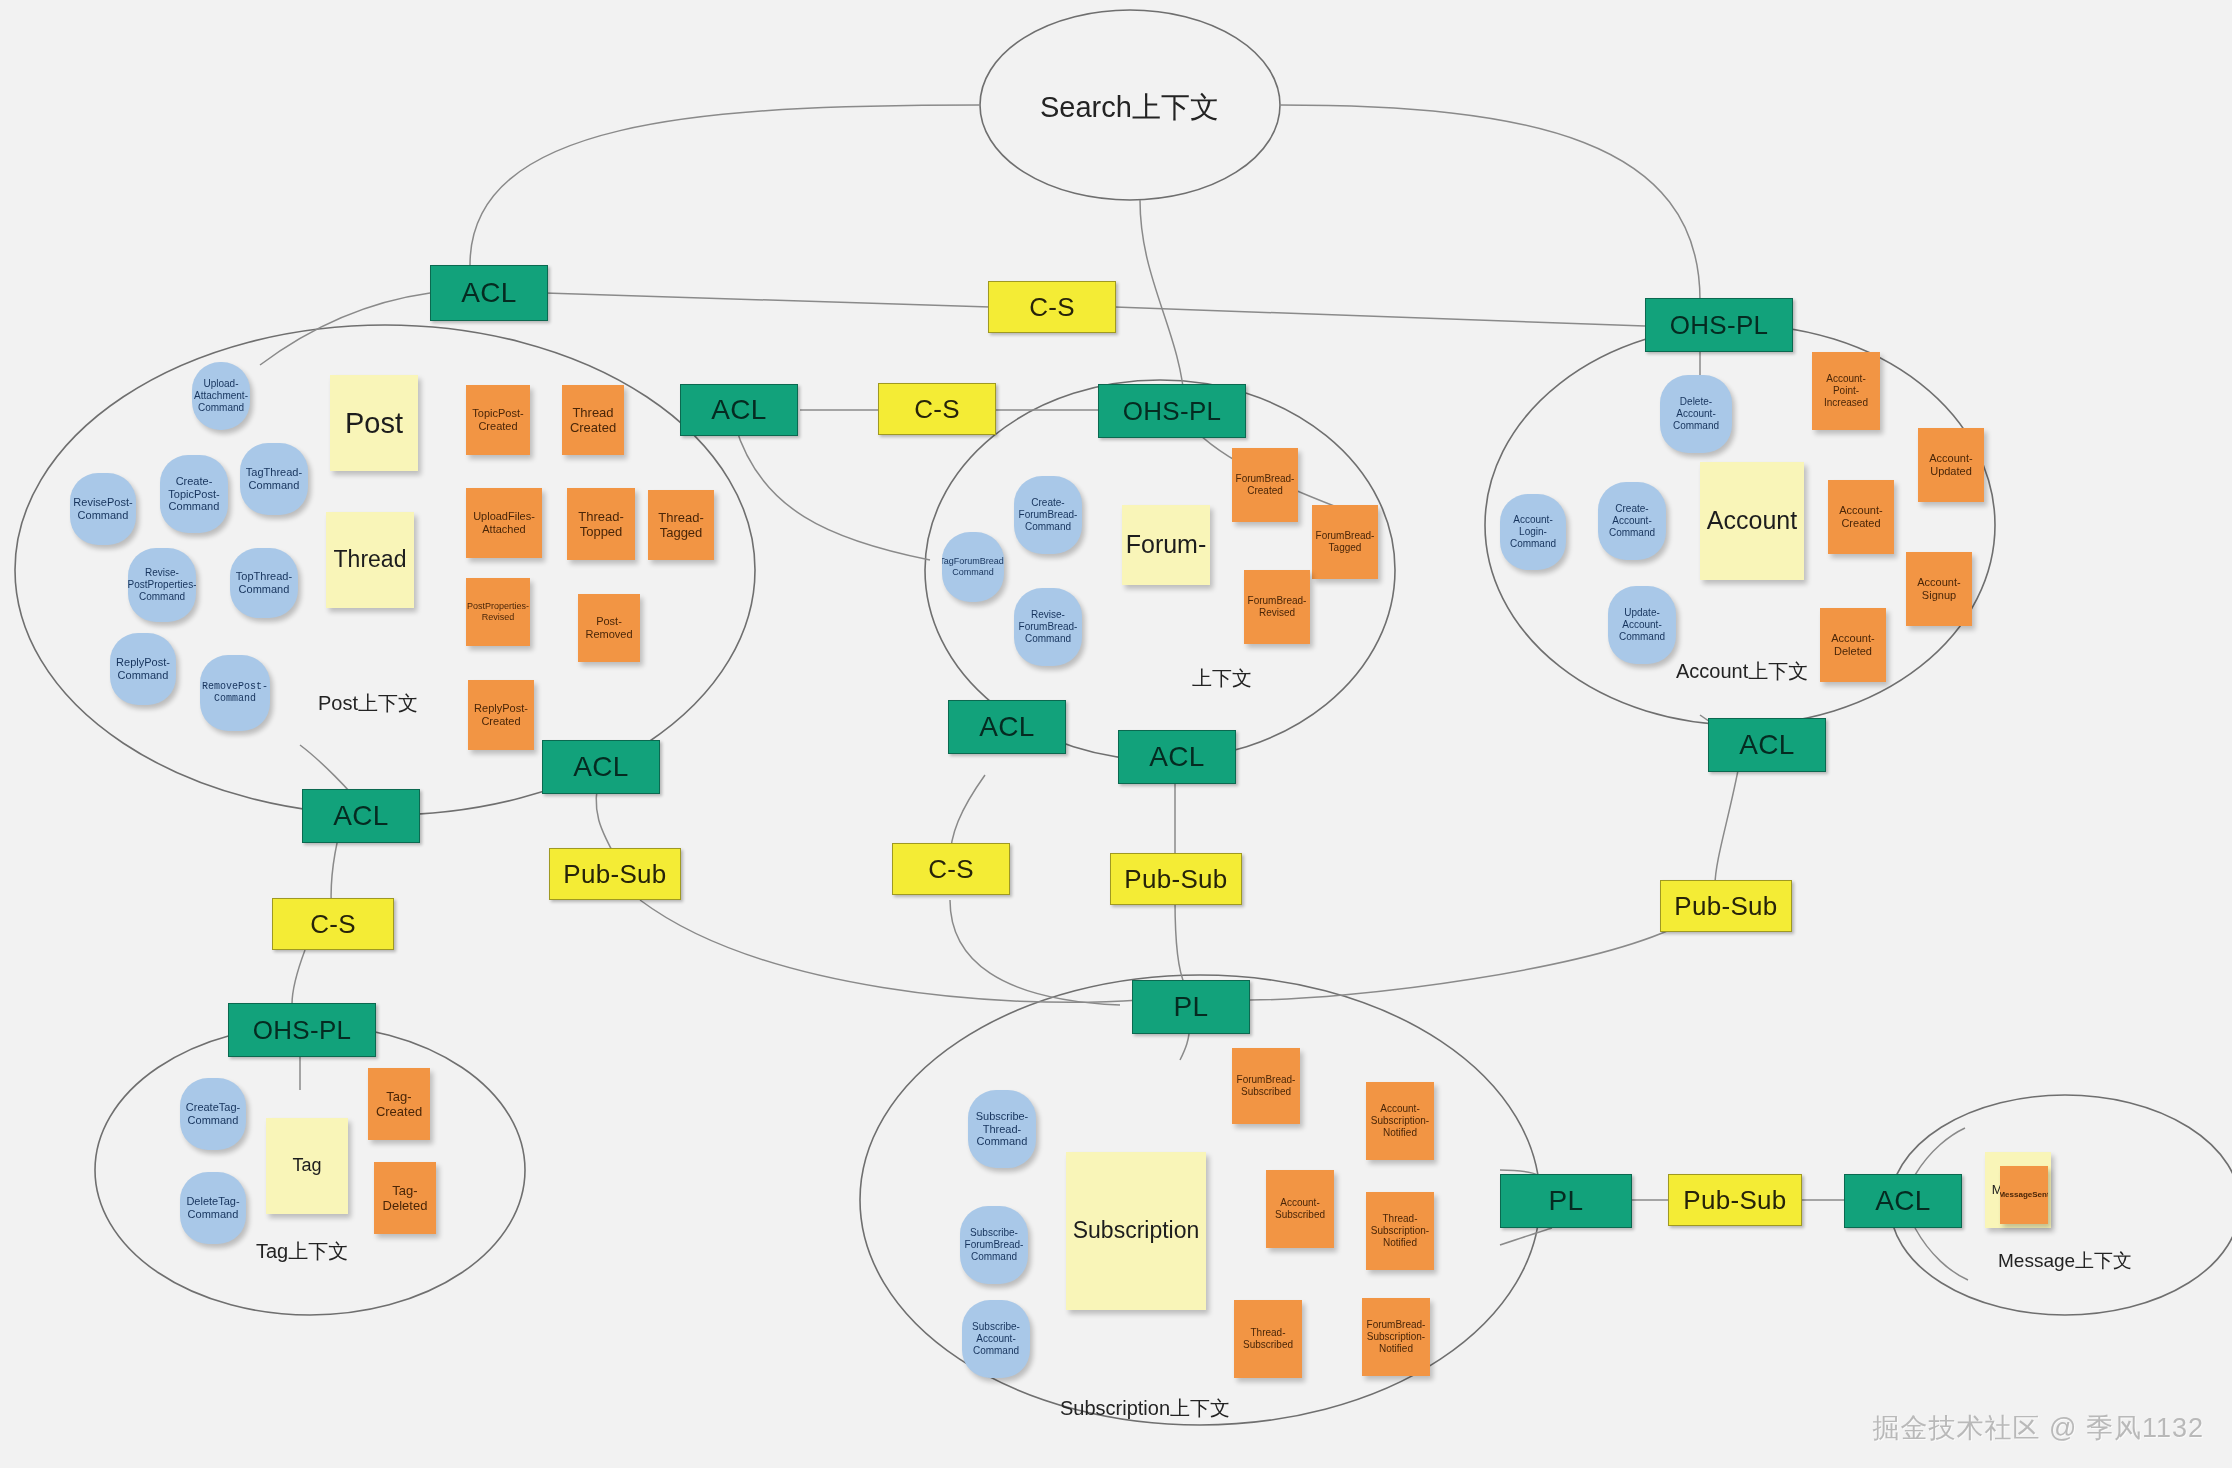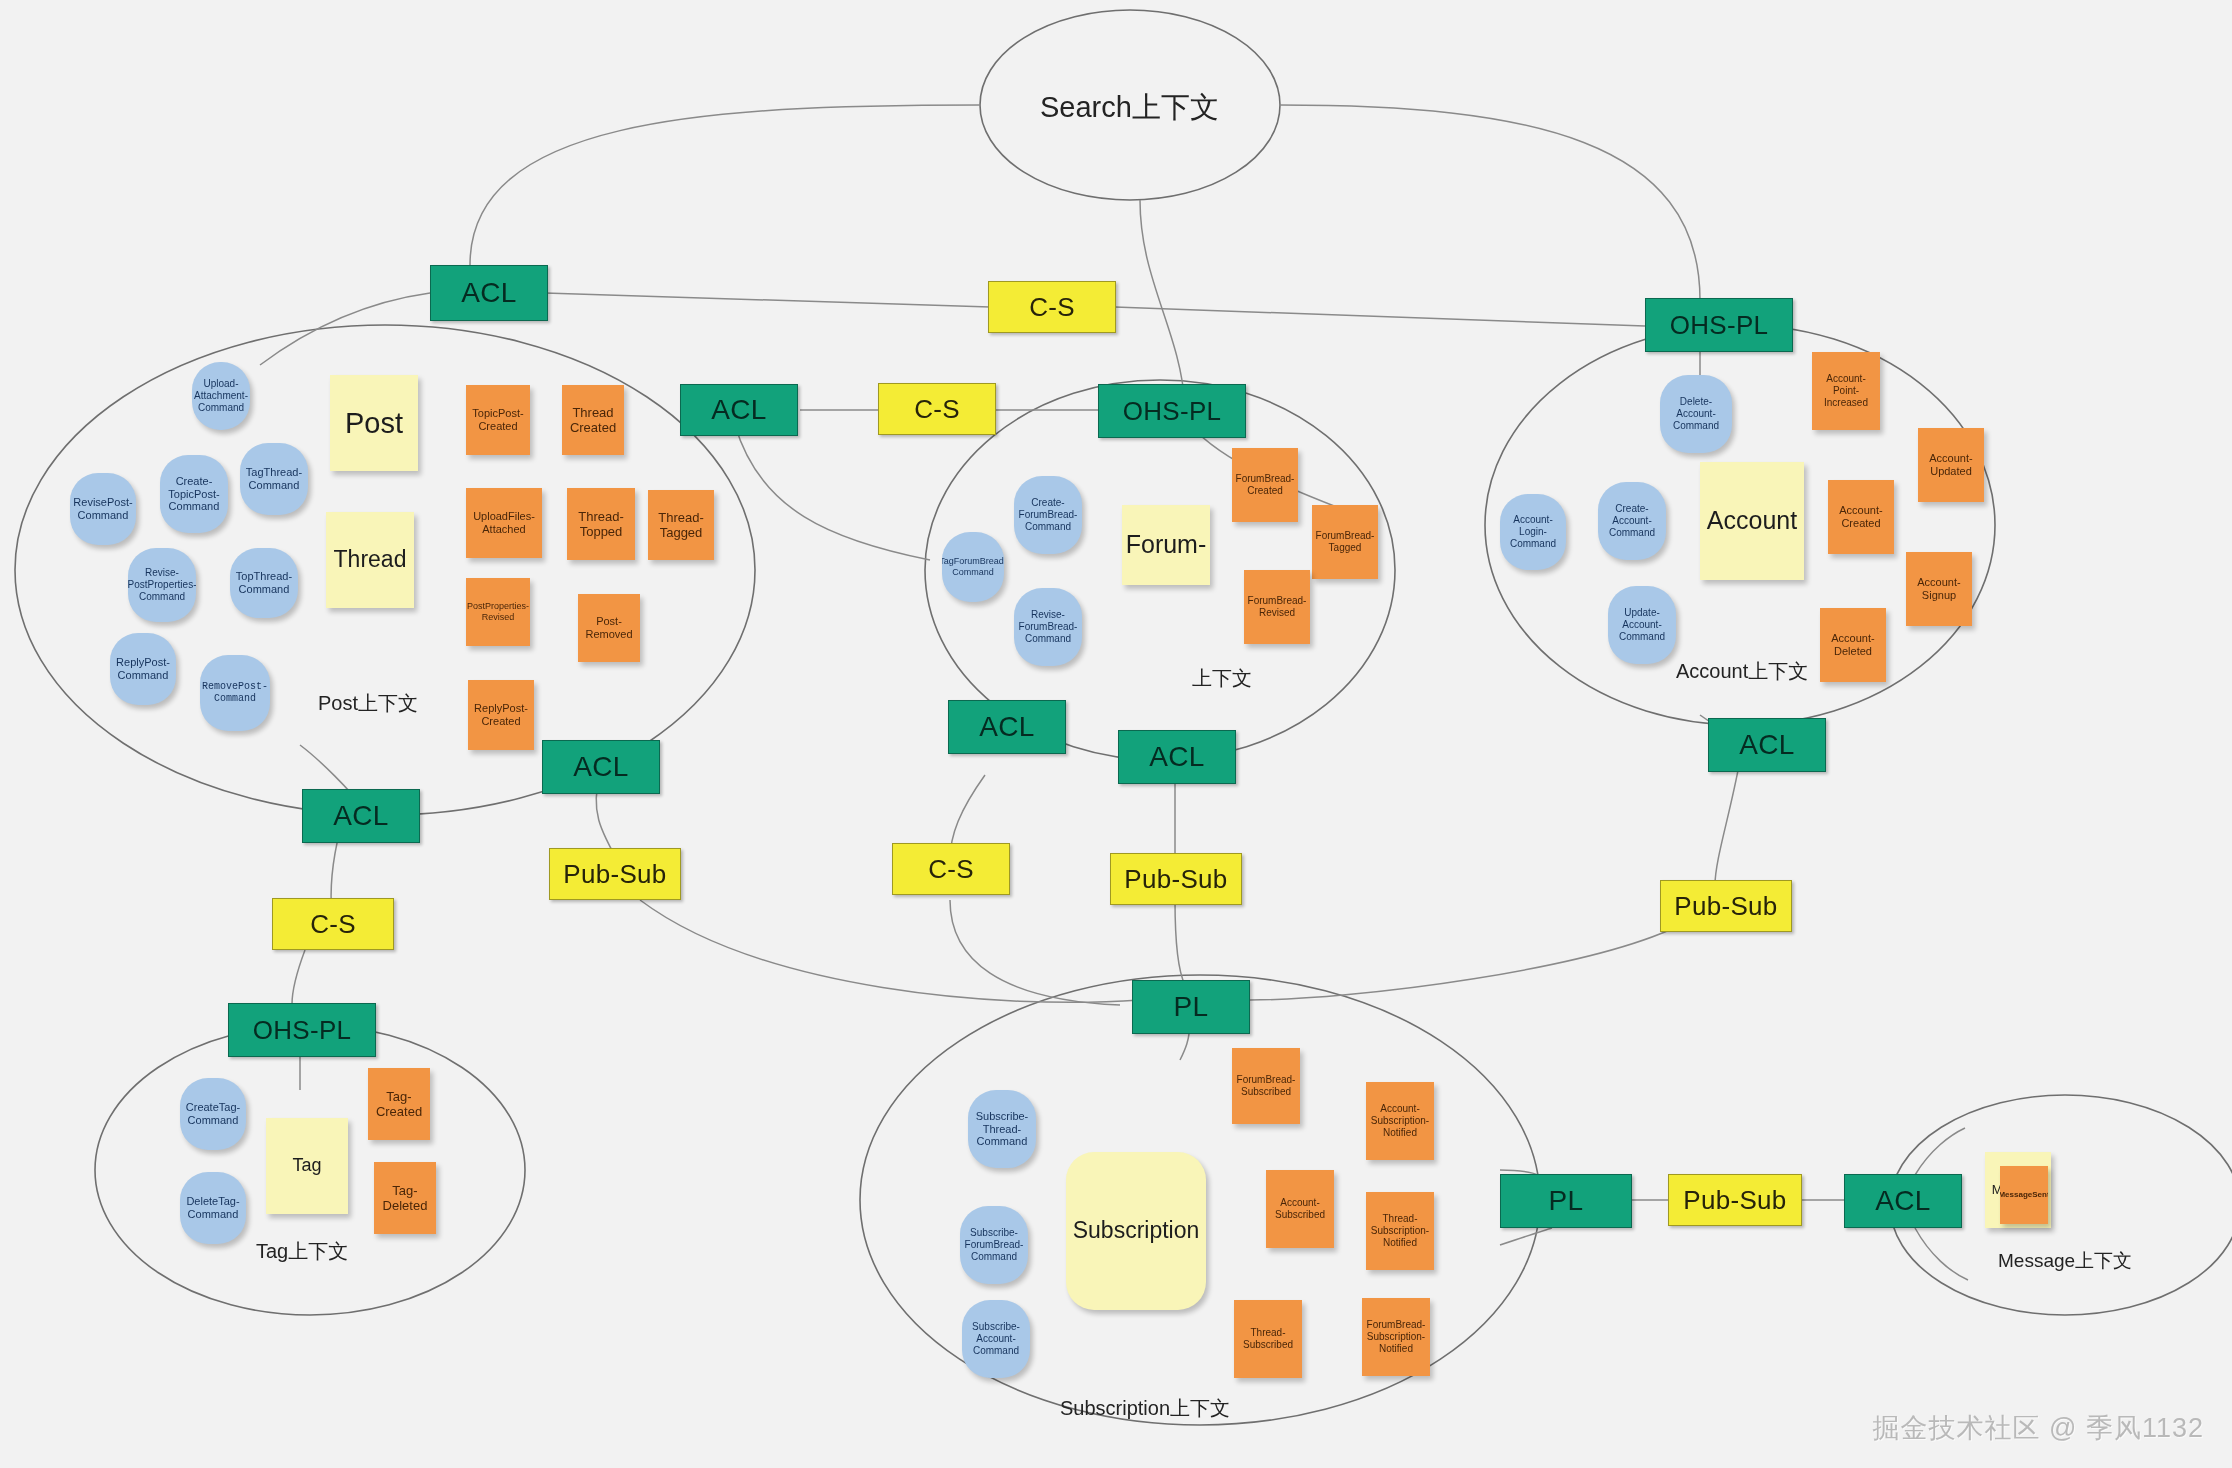--- a/index.html
+++ b/index.html
@@ -218,21 +218,21 @@
   <div class="note cmd" style="left:968px;top:1090px;width:68px;height:78px;font-size:11px;">Subscribe-
 Thread-
 Command</div>
   <div class="note cmd" style="left:960px;top:1206px;width:68px;height:78px;font-size:10px;">Subscribe-
 ForumBread-
 Command</div>
   <div class="note cmd" style="left:962px;top:1300px;width:68px;height:78px;font-size:10px;">Subscribe-
 Account-
 Command</div>
 
-  <div class="note agg" style="left:1066px;top:1152px;width:140px;height:158px;font-size:23px;border-radius:28px;">Subscription</div>
+  <div class="note agg" style="left:1066px;top:1152px;width:140px;height:158px;font-size:23px;">Subscription</div>
 
   <div class="note evt" style="left:1232px;top:1048px;width:68px;height:76px;font-size:10px;">ForumBread-
 Subscribed</div>
   <div class="note evt" style="left:1366px;top:1082px;width:68px;height:78px;font-size:10px;">Account-
 Subscription-
 Notified</div>
   <div class="note evt" style="left:1266px;top:1170px;width:68px;height:78px;font-size:10px;">Account-
 Subscribed</div>
   <div class="note evt" style="left:1366px;top:1192px;width:68px;height:78px;font-size:10px;">Thread-
 Subscription-

